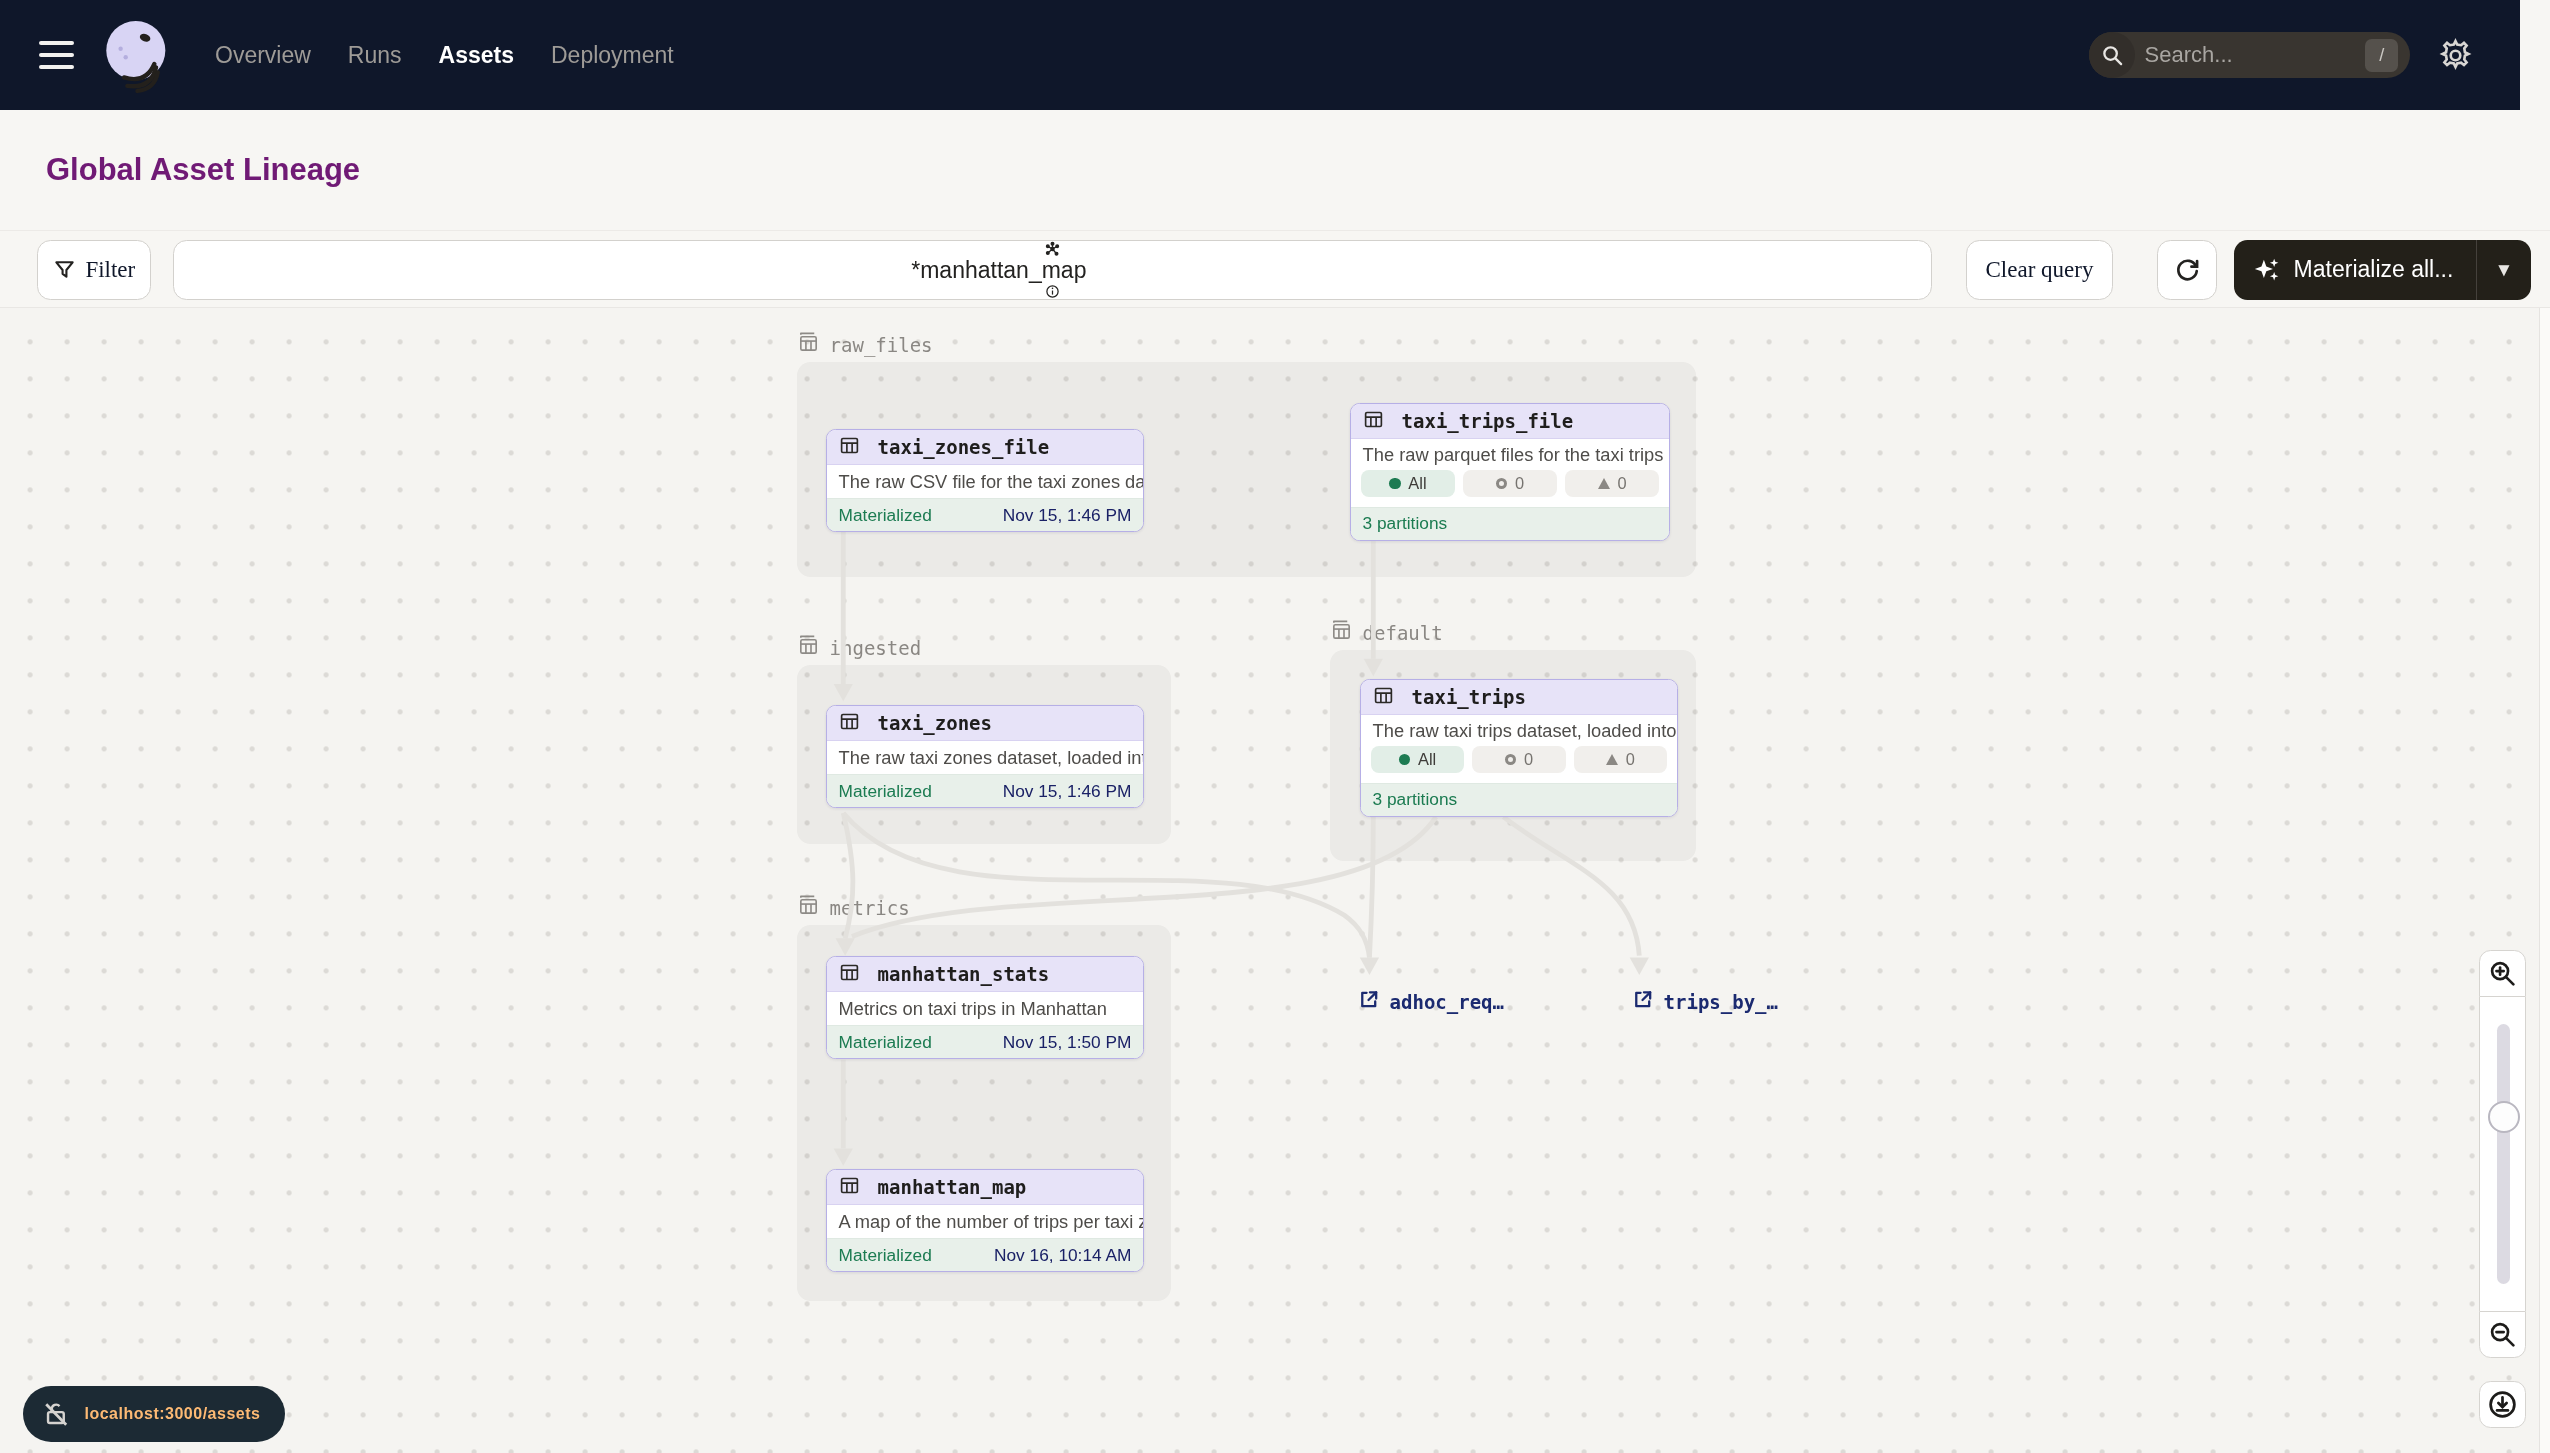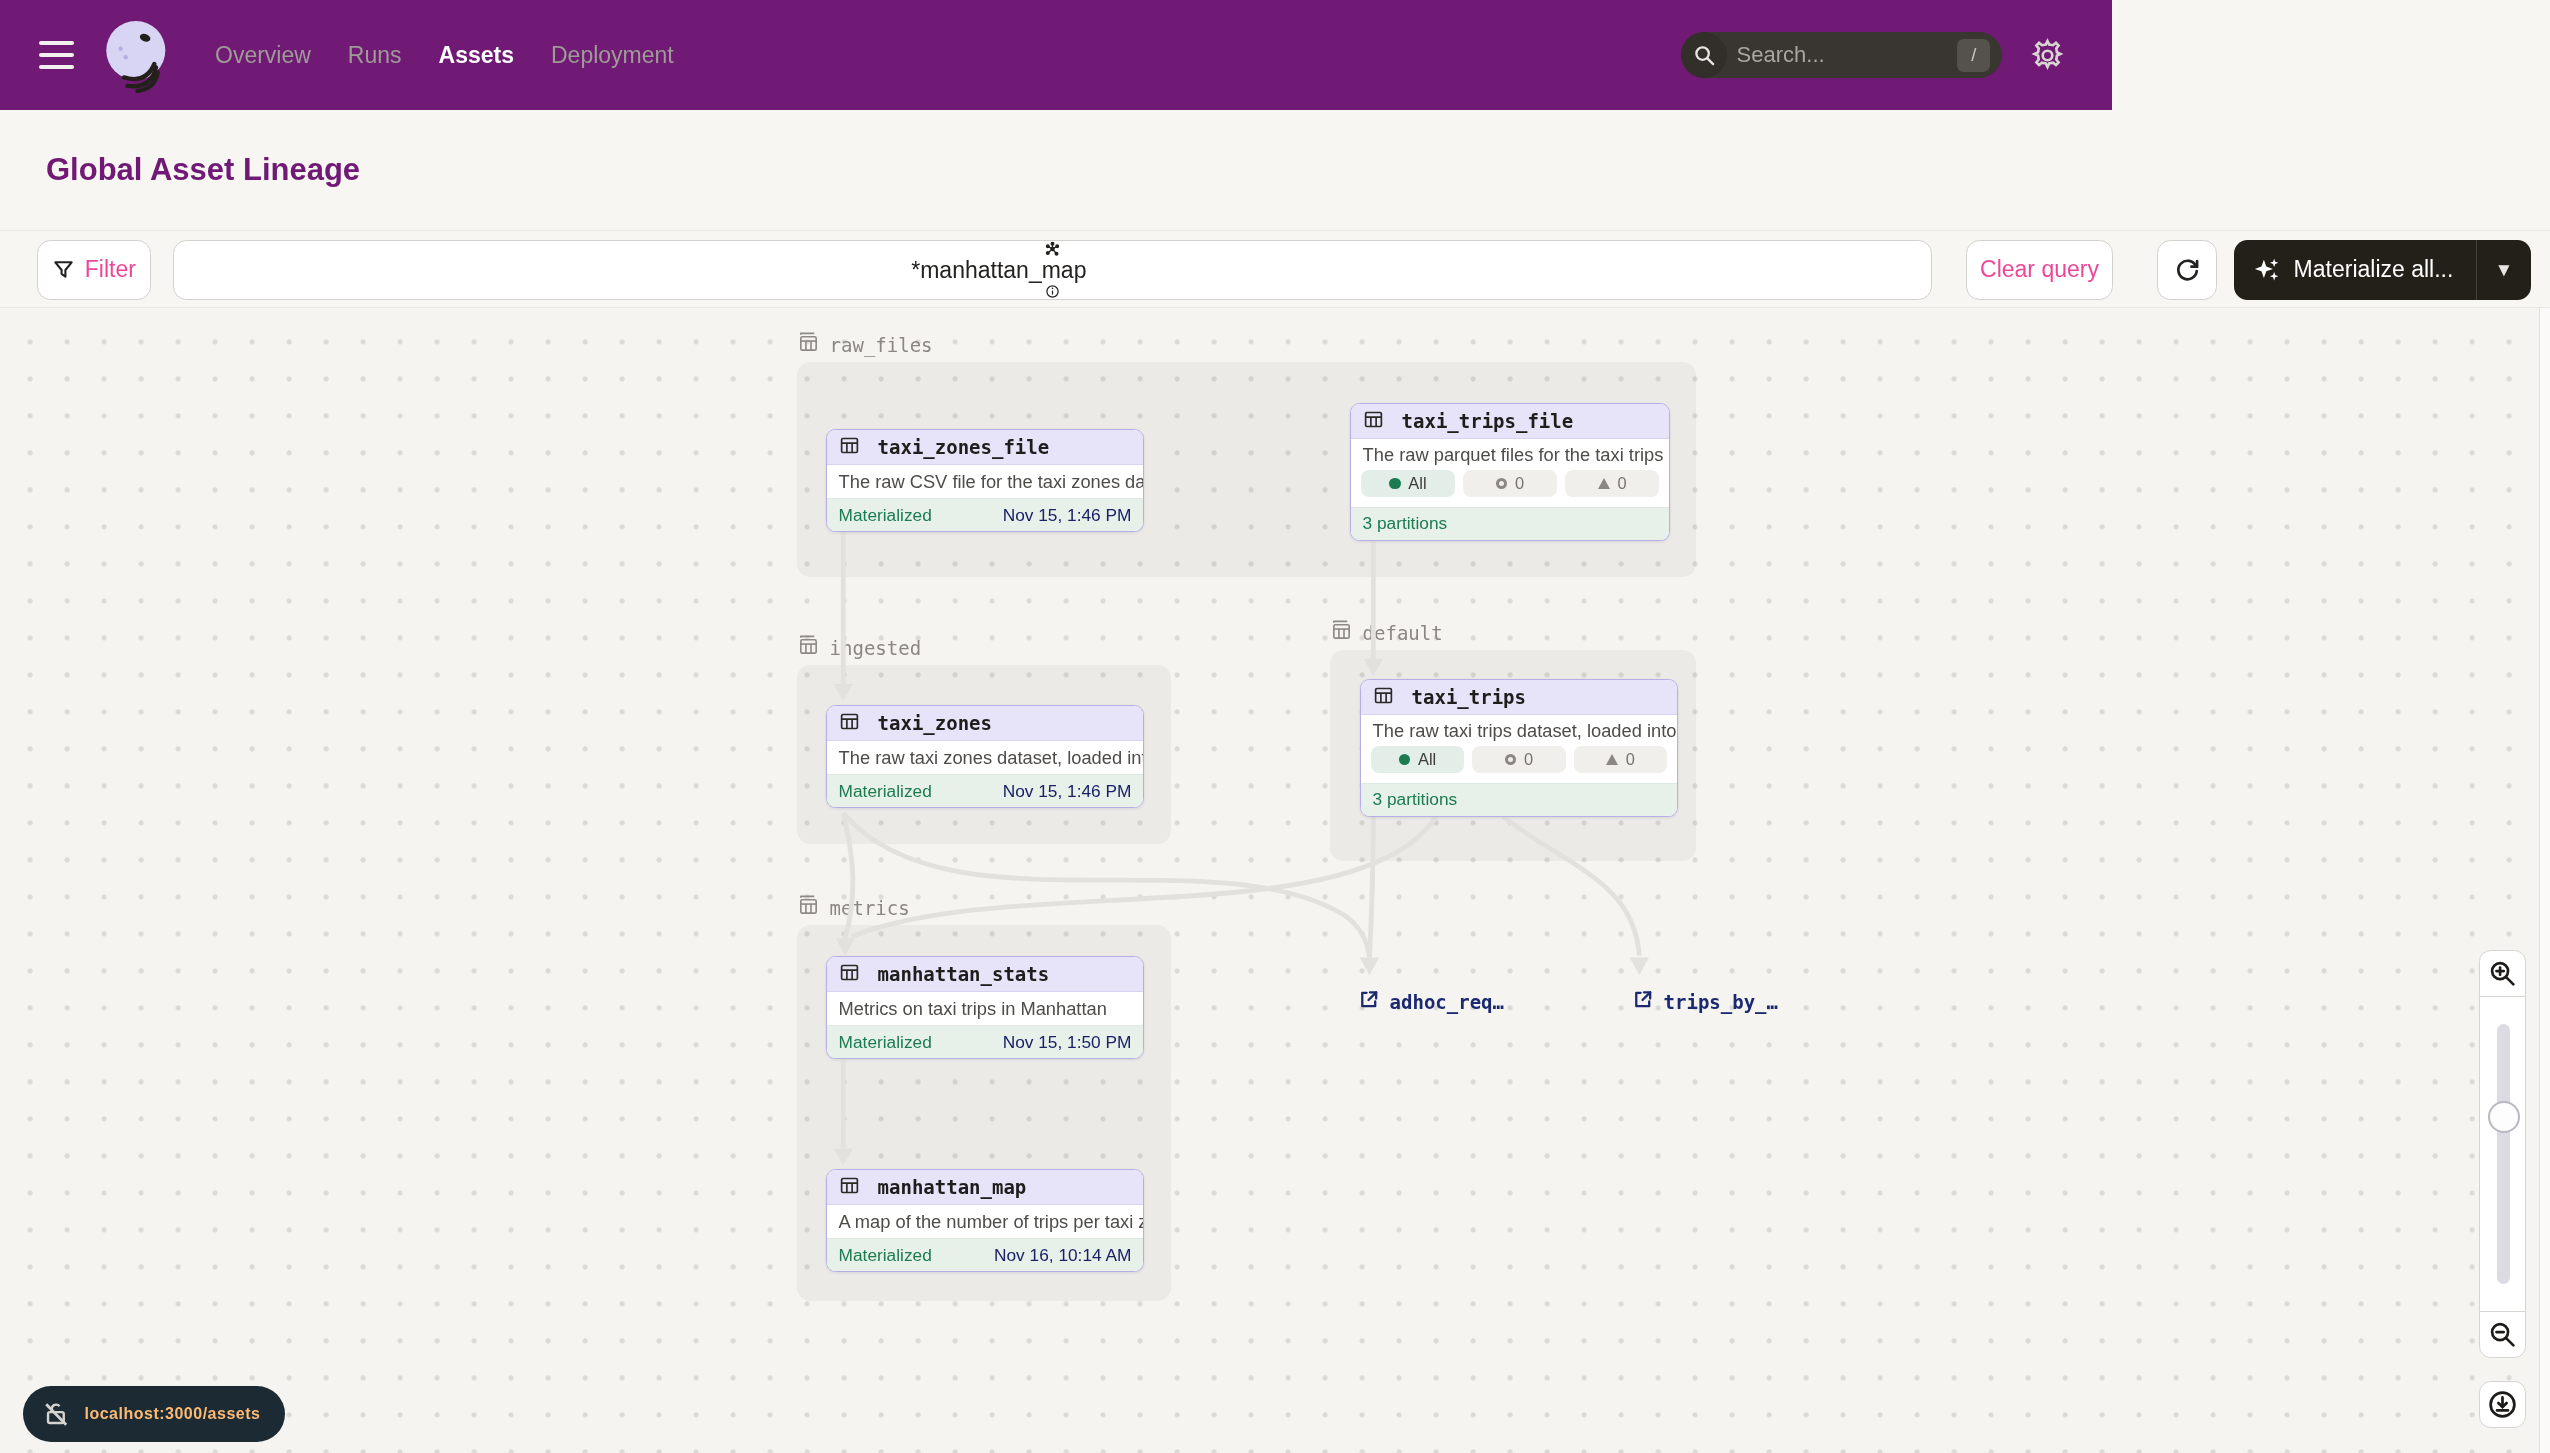--- a/index.html
+++ b/index.html
@@ -1,21 +1,21 @@
 <!DOCTYPE html>
 <html><head>
 <meta charset="utf-8">
 <style>
   * { margin:0; padding:0; box-sizing:border-box; }
   html,body { width:2550px; height:1453px; overflow:hidden; }
   body { font-family:"Liberation Sans", sans-serif; background:#f7f6f3; position:relative; }
   .mono { font-family:"DejaVu Sans Mono", monospace; }
 
   
-  .navbar { position:absolute; top:0; left:0; width:2112px; height:110px; background:#701a75; display:flex; align-items:center; }
+  .navbar { position:absolute; top:0; left:0; width:2520px; height:110px; background:#0f172a; display:flex; align-items:center; }
   .hamburger { margin-left:39px; width:35px; height:29px; display:flex; flex-direction:column; justify-content:space-between; cursor:pointer; }
   .hamburger span { display:block; height:4.8px; border-radius:2.9px; background:#f2f1ef; }
   .logo { width:81px; height:81px; margin-left:23px; }
   .nav-links { display:flex; align-items:center; margin-left:37px; gap:37px; }
   .nav-link { font-size:23px; color:#9e9b97; cursor:pointer; }
   .nav-link.active { color:#ffffff; font-weight:bold; }
   .nav-spacer { flex:1; }
   .search-pill { width:321px; height:46px; background:#393530; border-radius:23px; display:flex; align-items:center; position:relative; }
   .search-pill .search-circ { width:46px; height:46px; border-radius:50%; background:#322e2a; display:flex; align-items:center; justify-content:center; }
   .search-input { background:transparent; border:none; outline:none; color:#e6e4e1; font-size:22px; width:183px; margin-left:9.6px; }
@@ -23,21 +23,21 @@
   .key-badge { position:absolute; right:11.6px; width:33px; height:33px; border-radius:6.7px; background:#55514c; color:#ccc9c5; font-size:18.3px; display:flex; align-items:center; justify-content:center; }
   .gear-btn { margin-left:27px; margin-right:46px; cursor:pointer; display:flex; }
 
   
   .page-header { position:absolute; top:110px; left:0; width:2550px; height:121px; background:#f7f6f3; border-bottom:1px solid #eceae7; display:flex; align-items:center; }
   .page-title { font-size:31px; font-weight:bold; color:#701a75; margin-left:46px; }
   .reload-btn { position:absolute; right:38px; top:28px; height:62px; padding:0 25px; background:#ffffff; border:1px solid #d3d1cd; border-radius:13.5px; display:flex; align-items:center; gap:11.6px; font-size:23px; color:#232220; cursor:pointer; }
 
   
   .toolbar { position:absolute; top:231px; left:0; width:2550px; height:77px; background:#f7f6f3; border-bottom:1px solid #e9e7e4; }
-  .btn { background:#fff; border:1px solid #d3d1cd; border-radius:13.5px; font-size:23px; color:#ec4899; display:flex; align-items:center; justify-content:center; cursor:pointer; }
+  .btn { background:#fff; border:1px solid #d3d1cd; border-radius:13.5px; font-size:23px; color:#0f172a; display:flex; align-items:center; justify-content:center; cursor:pointer;font-family:Liberation Serif, serif; }
   .filter-btn { position:absolute; left:37px; top:8.7px; width:114px; height:60px; gap:9.6px; }
   .query-box { position:absolute; left:173px; top:8.7px; width:1759px; height:60px; background:#fff; border:1px solid #d3d1cd; border-radius:13.5px; display:flex; align-items:center; padding:0 17.3px;flex-direction:column; }
   .query-input { flex:1; border:none; outline:none; font-size:23px; color:#232220; margin-left:13.5px; background:transparent; }
   .clear-btn { position:absolute; left:1966px; top:8.7px; width:147px; height:60px; }
   .refresh-btn { position:absolute; left:2157px; top:8.7px; width:60px; height:60px; }
   .mat-btn { position:absolute; left:2234px; top:8.7px; width:297px; height:60px; background:#232019; border-radius:13.5px; display:flex; align-items:center; color:#fff; cursor:pointer; }
   .mat-main { display:flex; align-items:center; gap:11.6px; padding-left:19px; font-size:23px; flex:1; }
   .mat-divider { width:1px; height:60px; background:#45413c; }
   .mat-caret { width:54px; display:flex; align-items:center; justify-content:center; font-size:19px; color:#e8e6e3; }
 

